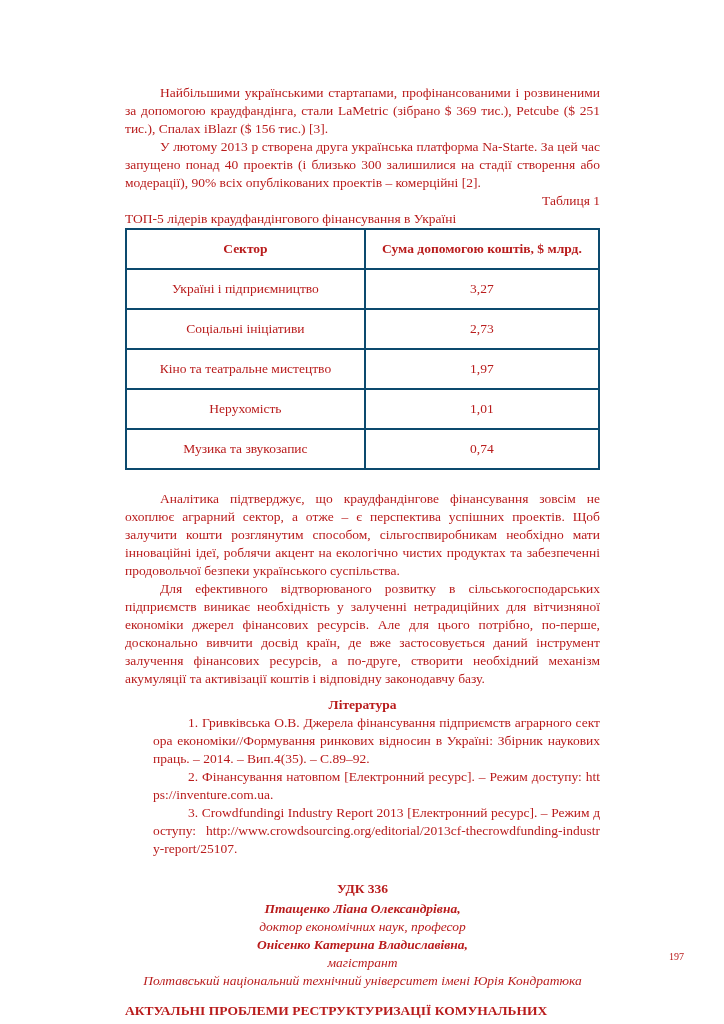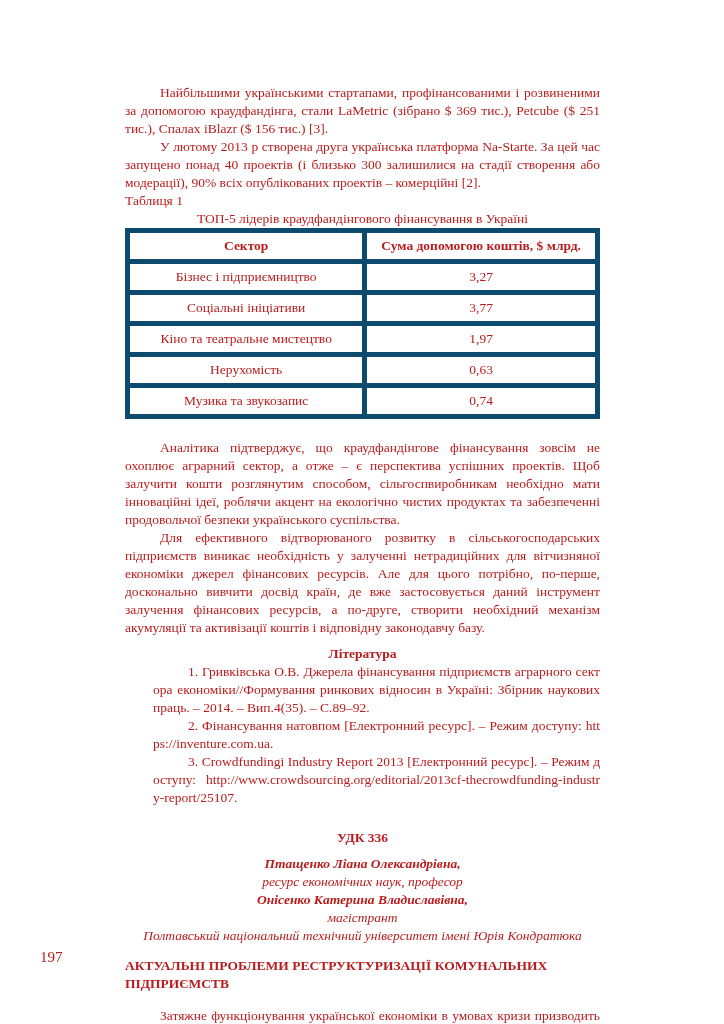--- a/index.html
+++ b/index.html
@@ -12,52 +12,52 @@
     background: #ffffff;
     font-family: "Liberation Serif", "DejaVu Serif", serif;
     font-size: 13.5px;
     line-height: 18px;
     color: #b91c1c;
     padding: 84px 84px 0 85px;
     overflow: hidden;
   }
   p { margin: 0; }
   .just { text-align: justify; text-indent: 35px; }
-  .right { }
+  .right { text-align: right; }
   .center { text-align: center; }
   .italic { font-style: italic; }
   .bolditalic { font-weight: bold; font-style: italic; }
-  .table-title { text-align: center; }
+  .table-title { }
   table.data {
     width: 100%;
     border-collapse: collapse;
     border: 2px solid #000;
     margin: 0 0 20px 0;
   }
   table.data th, table.data td {
-    border: 5px solid #0c4a6e;
-    padding: 4px 4px;
+    border: 2px solid #0c4a6e;
+    padding: 10px 4px;
     height: 21px;
     text-align: center;
     font-size: 13.5px;
     font-family: "Liberation Serif", "DejaVu Serif", serif;
   }
   table.data th { font-weight: bold; }
   .lit-heading { text-align: center; font-weight: bold; margin-top: 8px; }
   .udk { font-weight: bold; margin-top: 22px; text-align: center; }
-  .authors-block { margin-top: 8px; }
+  .authors-block { margin-top: 2px; }
   .article-title { text-align: left; font-weight: bold; margin-top: 12px; }
   .last-par { margin-top: 14px; }
   .page-number {
     position: absolute;
     left: 0;
     right: 0;
     bottom: 58px;
-    text-align: left;
-    font-size: 15px;
+    text-align: right;
+    font-size: 10px;
   }
   .url-wrap { word-break: break-all; margin-left: 28px; }
 </style>
 </head>
 <body>
 
 <div class="page">
 
   <p class="just">Найбільшими українськими стартапами, профінансованими і розвиненими за допомогою краудфандінга, стали LaMetric (зібрано $ 369 тис.), Petcube ($ 251 тис.), Спалах iBlazr ($ 156 тис.) [3].</p>
   <p class="just">У лютому 2013 р створена друга українська платформа Na-Starte. За цей час запущено понад 40 проектів (і близько 300 залишилися на стадії створення або модерації), 90% всіх опублікованих проектів – комерційні [2].</p>
@@ -67,55 +67,55 @@
 
   <table class="data">
     <thead>
       <tr>
         <th style="width:50.5%">Сектор</th>
         <th>Сума допомогою коштів, $ млрд.</th>
       </tr>
     </thead>
     <tbody>
       <tr>
-        <td>Бізнес і підприємництво</td>
+        <td>Україні і підприємництво</td>
         <td>3,27</td>
       </tr>
       <tr>
         <td>Соціальні ініціативи</td>
-        <td>3,77</td>
+        <td>2,73</td>
       </tr>
       <tr>
         <td>Кіно та театральне мистецтво</td>
         <td>1,97</td>
       </tr>
       <tr>
         <td>Нерухомість</td>
-        <td>0,63</td>
+        <td>1,01</td>
       </tr>
       <tr>
         <td>Музика та звукозапис</td>
         <td>0,74</td>
       </tr>
     </tbody>
   </table>
 
   <p class="just">Аналітика підтверджує, що краудфандінгове фінансування зовсім не охоплює аграрний сектор, а отже – є перспектива успішних проектів. Щоб залучити кошти розглянутим способом, сільгоспвиробникам необхідно мати інноваційні ідеї, роблячи акцент на екологічно чистих продуктах та забезпеченні продовольчої безпеки українського суспільства.</p>
   <p class="just">Для ефективного відтворюваного розвитку в сільськогосподарських підприємств виникає необхідність у залученні нетрадиційних для вітчизняної економіки джерел фінансових ресурсів. Але для цього потрібно, по-перше, досконально вивчити досвід країн, де вже застосовується даний інструмент залучення фінансових ресурсів, а по-друге, створити необхідний механізм акумуляції та активізації коштів і відповідну законодавчу базу.</p>
 
   <p class="lit-heading">Література</p>
   <p class="just url-wrap">1. Гривківська О.В. Джерела фінансування підприємств аграрного сектора економіки//Формування ринкових відносин в Україні: Збірник наукових праць. – 2014. – Вип.4(35). – С.89–92.</p>
   <p class="just url-wrap">2. Фінансування натовпом [Електронний ресурс]. – Режим доступу: https://inventure.com.ua.</p>
   <p class="just url-wrap">3. Crowdfundingi Industry Report 2013 [Електронний ресурс]. – Режим доступу: http://www.crowdsourcing.org/editorial/2013cf-thecrowdfunding-industry-report/25107.</p>
 
   <p class="udk">УДК 336</p>
 
   <div class="authors-block">
     <p class="center bolditalic">Птащенко Ліана Олександрівна,</p>
-    <p class="center italic">ресурс економічних наук, професор</p>
+    <p class="center italic">доктор економічних наук, професор</p>
     <p class="center bolditalic">Онісенко Катерина Владиславівна,</p>
     <p class="center italic">магістрант</p>
     <p class="center italic">Полтавський національний технічний університет імені Юрія Кондратюка</p>
   </div>
 
   <p class="article-title">АКТУАЛЬНІ ПРОБЛЕМИ РЕСТРУКТУРИЗАЦІЇ КОМУНАЛЬНИХ ПІДПРИЄМСТВ</p>
 
   <p class="just last-par">Затяжне функціонування української економіки в умовах кризи призводить до</p>
 
   <div class="page-number">197</div>

